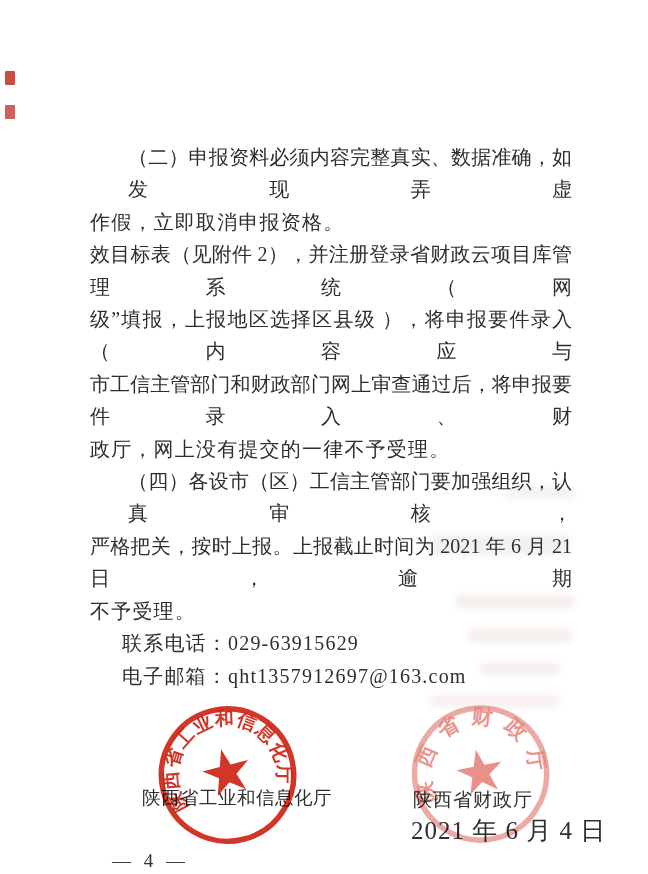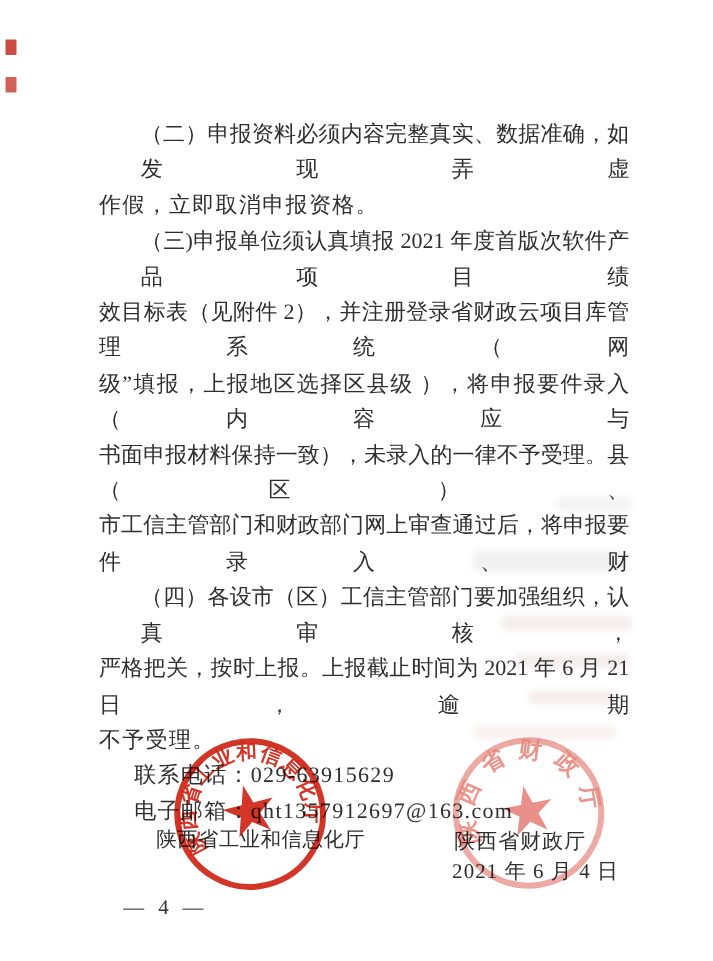--- a/index.html
+++ b/index.html
@@ -1,34 +1,34 @@
 <!DOCTYPE html>
 <html><head>
 <meta charset="utf-8">
 <style>
   html,body{margin:0;padding:0;}
   body{
     width:648px;height:874px;position:relative;background:#ffffff;overflow:hidden;
     font-family:"Liberation Serif","DejaVu Serif",serif;
     color:#2e2e2e;
   }
-  .page{position:absolute;inset:0;}
+  .page{position:absolute;inset:0;margin-top:35px;}
   
   .textcol{
     position:absolute;left:90px;top:106px;width:482px;
     font-size:20px;line-height:32.4px;letter-spacing:1.2px;
   }
   .line{white-space:nowrap;}
   .j{white-space:normal;text-align:justify;text-align-last:justify;letter-spacing:0;}
   .ind{padding-left:38px;}
   .ind2{padding-left:32px;}
   
   .signame-left{position:absolute;left:142px;top:750px;font-size:18.5px;letter-spacing:0.5px;z-index:1;}
   .signame-right{position:absolute;left:413px;top:752px;font-size:19px;letter-spacing:1px;z-index:1;}
-  .sigdate{position:absolute;left:411px;top:779px;font-size:19px;letter-spacing:1px;z-index:1;}
+  .sigdate{position:absolute;left:411px;top:779px;font-size:25px;letter-spacing:1px;z-index:1;}
   .pagenum{position:absolute;left:112px;top:815px;font-size:19px;letter-spacing:4px;color:#333;}
   
   .seal{position:absolute;mix-blend-mode:multiply;z-index:2;}
   .seal-left{left:149px;top:661px;transform:rotate(-14deg);}
   .seal-right{left:406px;top:664px;transform:rotate(-11deg);opacity:.88;}
   
   .corner-mark{position:absolute;background:#c4382e;border-radius:1px;}
   .cm1{left:5px;top:36px;width:10px;height:14px;opacity:.9;}
   .cm2{left:5px;top:70px;width:10px;height:14px;opacity:.8;}
   
@@ -51,25 +51,24 @@
   <div class="smudge sm1"></div>
   <div class="smudge sm2"></div>
   <div class="smudge sm3"></div>
   <div class="smudge sm4"></div>
   <div class="smudge sm5"></div>
   <div class="smudge sm6"></div>
 
   <div class="textcol">
     <div class="line j ind">（二）申报资料必须内容完整真实、数据准确，如发现弄虚</div>
     <div class="line">作假，立即取消申报资格。</div>
-    <div class="line j ind">（三)申报单位须认真填报 2021 年度首版次软件产品项目绩</div>
     <div class="line j">效目标表（见附件 2），并注册登录省财政云项目库管理系统（网</div>
     <div class="line j">级”填报，上报地区选择区县级 ），将申报要件录入（内容应与</div>
-    <div class="line j">书面申报材料保持一致），未录入的一律不予受理。县（区）、</div>
     <div class="line j">市工信主管部门和财政部门网上审查通过后，将申报要件录入、财</div>
+    <div class="line">政厅，网上没有提交的一律不予受理。</div>
     <div class="line j ind">（四）各设市（区）工信主管部门要加强组织，认真审核，</div>
     <div class="line j">严格把关，按时上报。上报截止时间为 2021 年 6 月 21 日，逾期</div>
     <div class="line">不予受理。</div>
     <div class="line ind2">联系电话：029-63915629</div>
     <div class="line ind2">电子邮箱：qht1357912697@163.com</div>
 
   </div>
 
   <div class="signame-left">陕西省工业和信息化厅</div>
   <div class="signame-right">陕西省财政厅</div>

